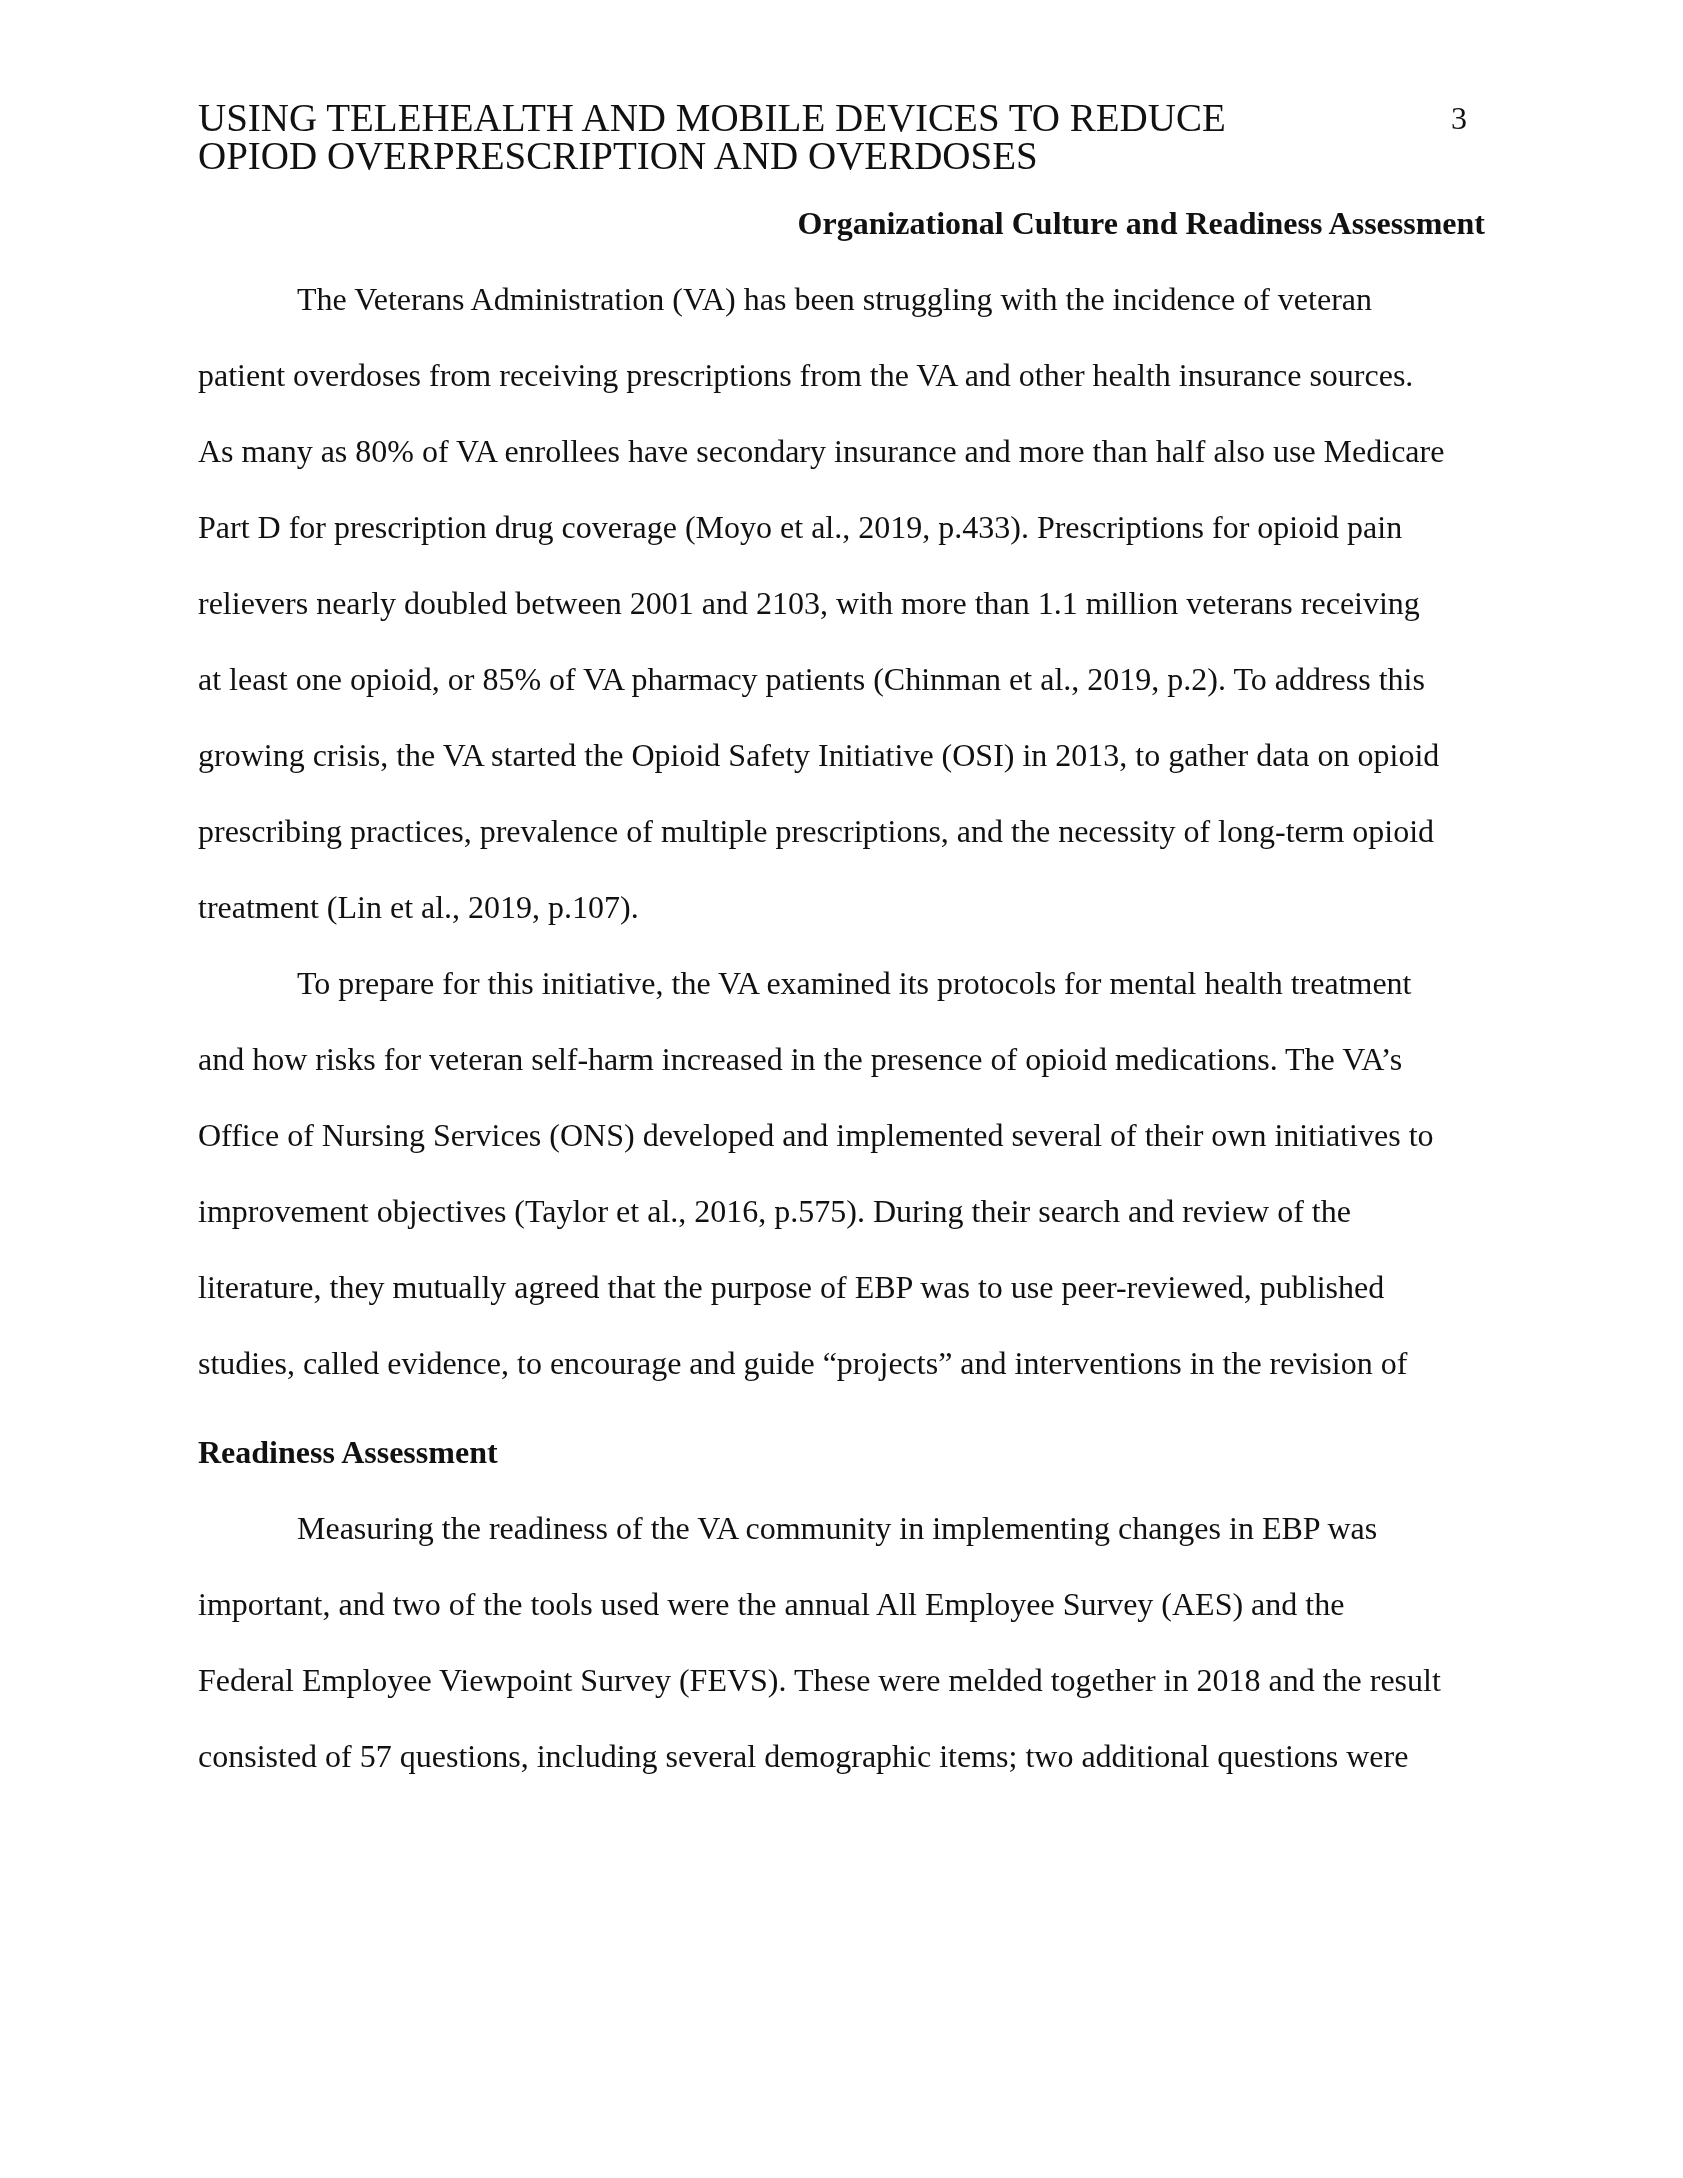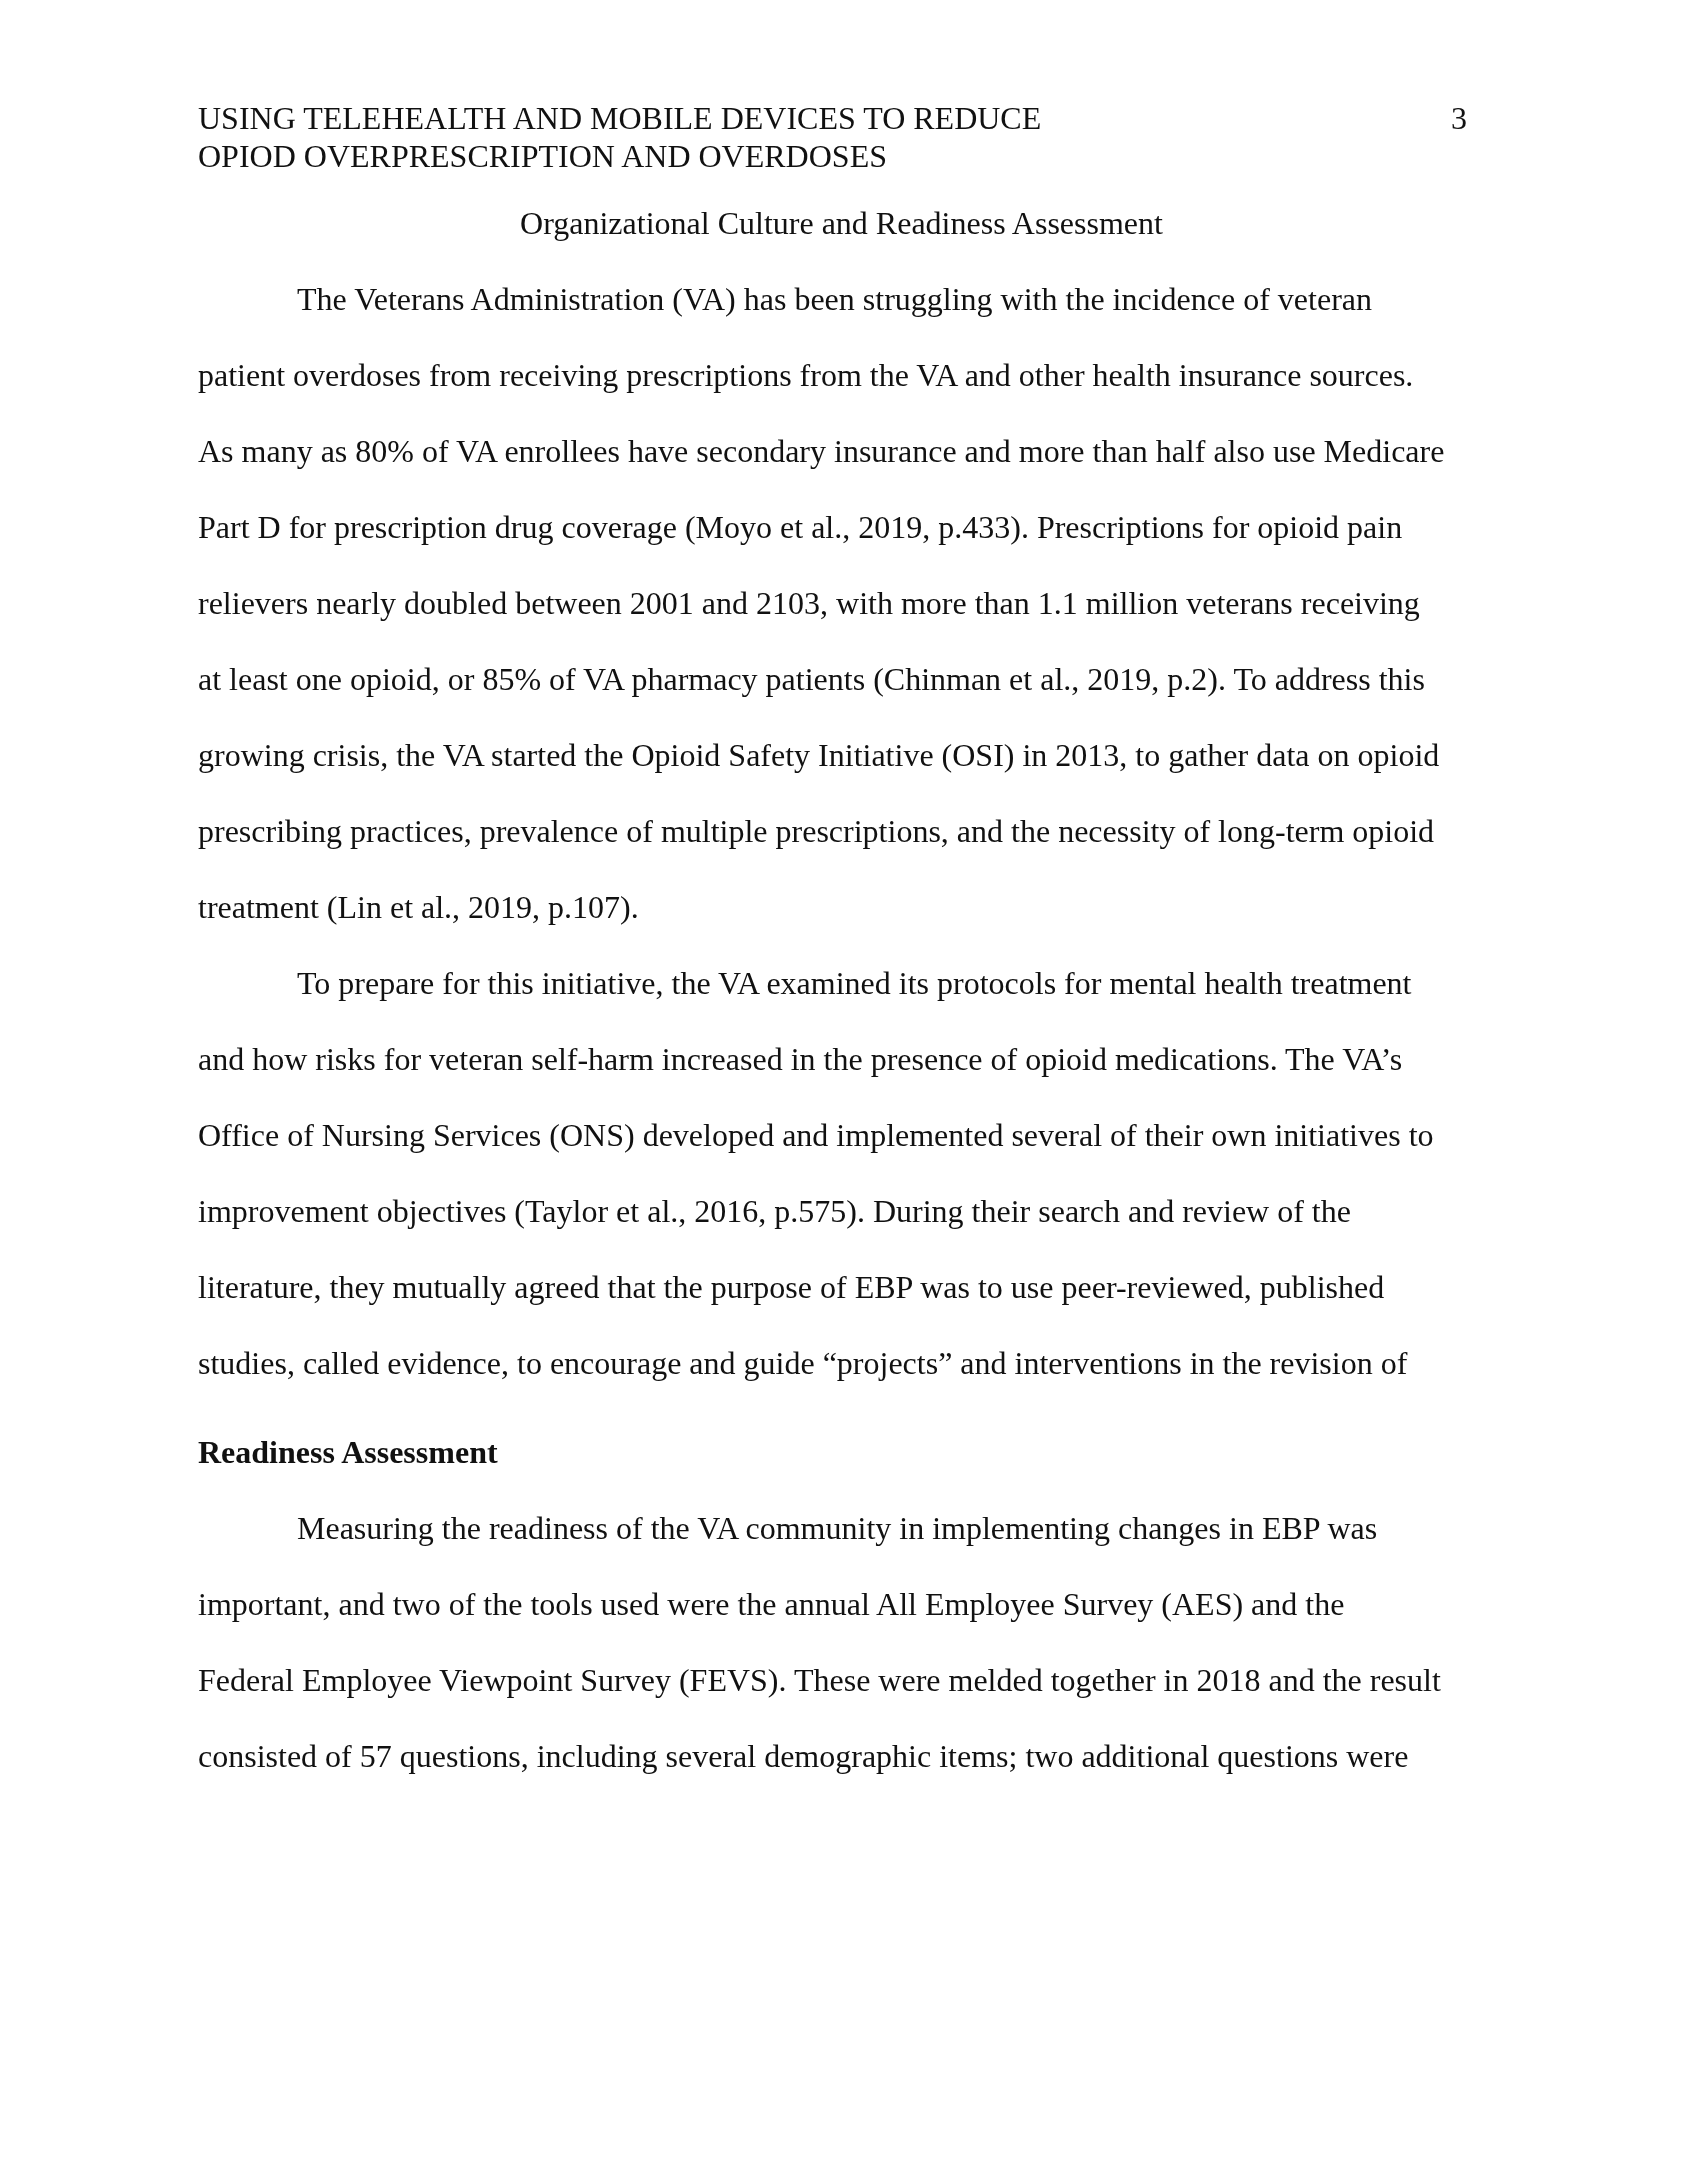--- a/index.html
+++ b/index.html
@@ -10,21 +10,21 @@
     background: #ffffff;
     font-family: "Liberation Serif", "DejaVu Serif", serif;
     color: #111111;
     overflow: hidden;
   }
   .running-head {
     position: absolute;
     left: 198px;
     top: 99px;
     width: 1089px;
-    font-size: 32px;
+    font-size: 39px;
     line-height: 38px;
     white-space: nowrap;
   }
   .page-number {
     position: absolute;
     left: 1451px;
     top: 99px;
     font-size: 32px;
     line-height: 38px;
   }
@@ -36,22 +36,22 @@
     font-size: 32px;
   }
   .line {
     height: 76px;
     line-height: 40px;
     white-space: nowrap;
   }
   .doc-title {
     height: 76px;
     line-height: 40px;
-    text-align: center;
-    font-weight: normal;
+    text-align: right;
+    font-weight: bold;
   }
   .section-heading {
     height: 76px;
     line-height: 40px;
     font-weight: bold;
     white-space: nowrap;
     margin-top: 13px;
   }
   .indent { text-indent: 99px; }
 </style>

